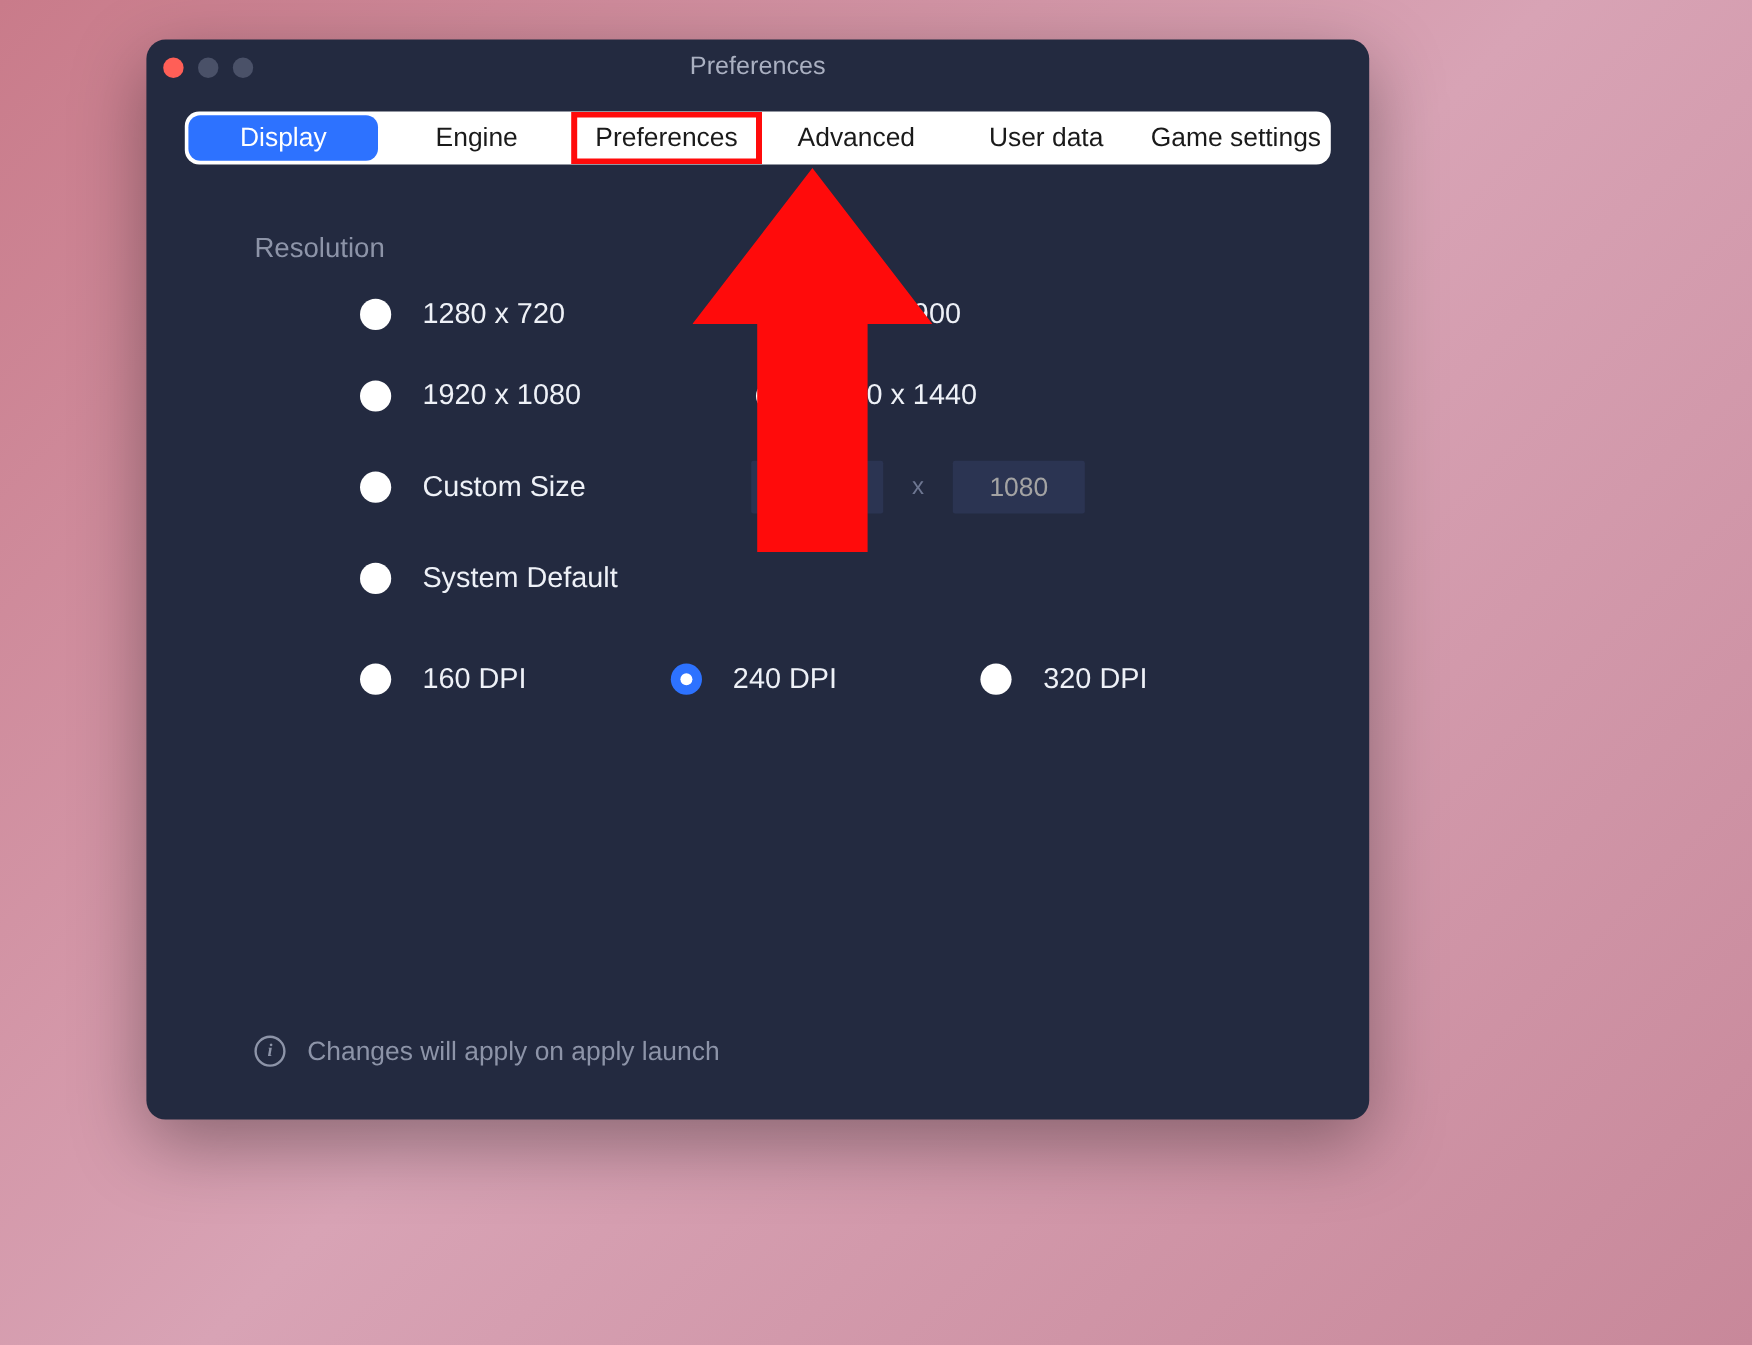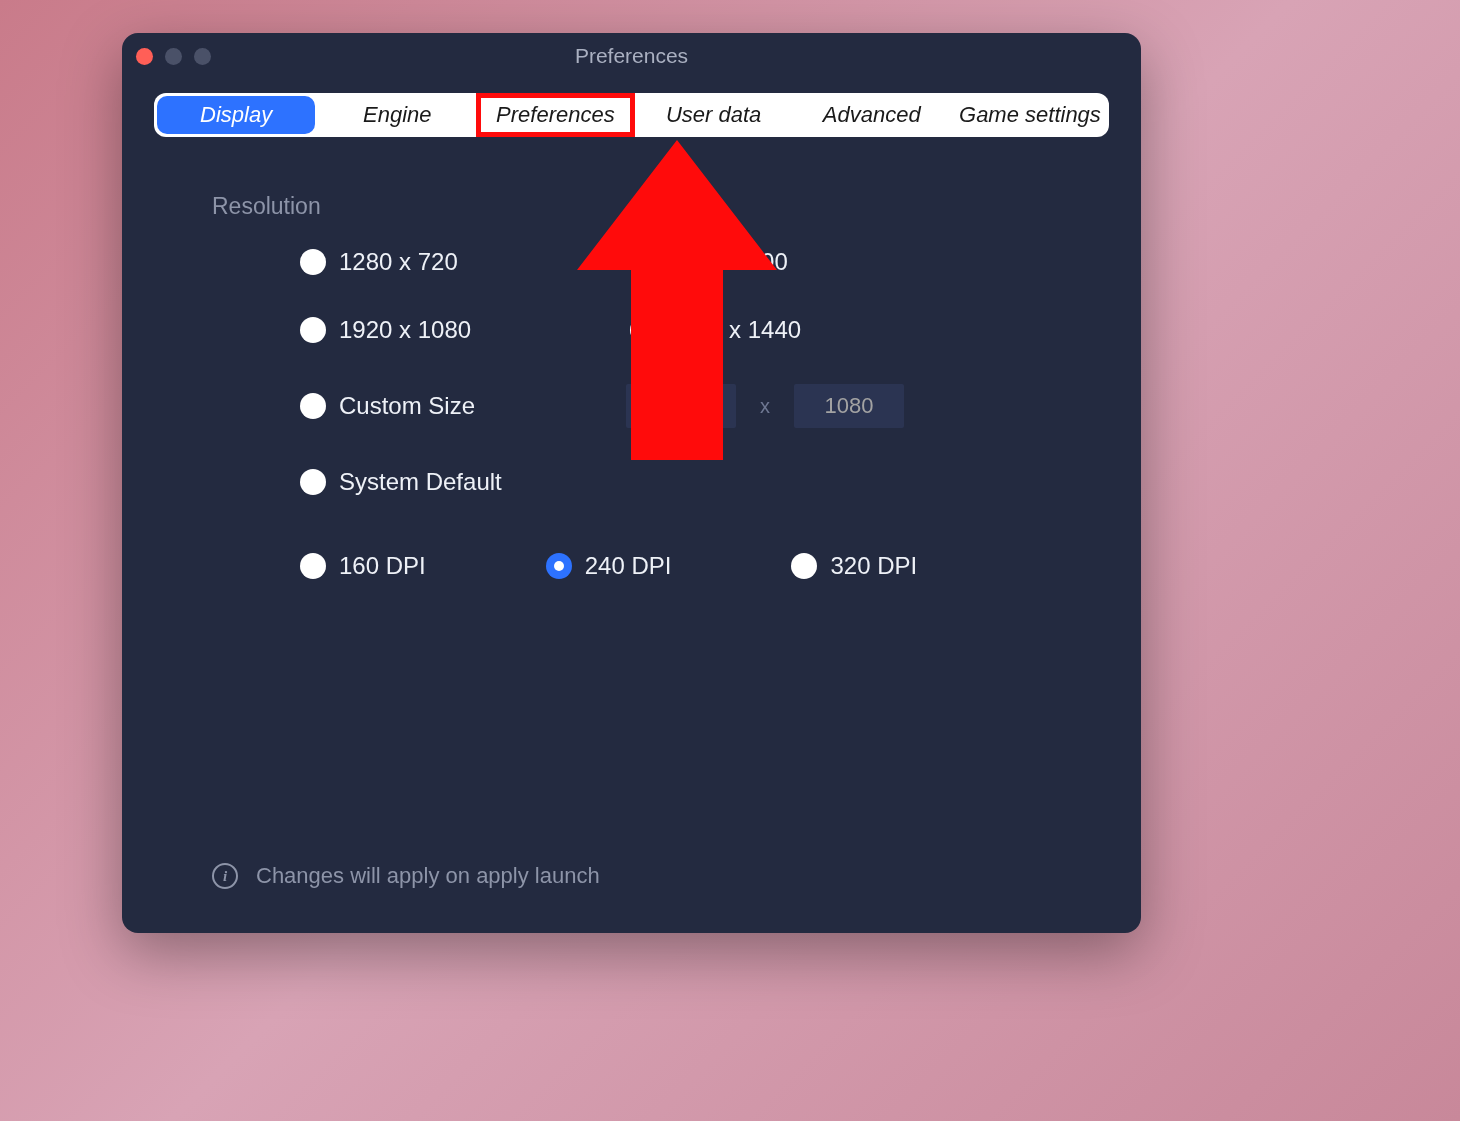--- a/index.html
+++ b/index.html
@@ -64,21 +64,20 @@
   .tab {
     flex: 1;
     display: flex;
     align-items: center;
     justify-content: center;
     font-size: 22px;
     color: #1a1a1a;
     cursor: pointer;
     white-space: nowrap;
     padding: 0 6px;
-    font-style: italic;
   }
   .tab.active {
     background: #2d72ff;
     color: #ffffff;
     border-radius: 10px;
     margin: 3px;
   }
   .tab.highlight {
     box-shadow: inset 0 0 0 5px #ff0b0b;
   }
@@ -94,21 +93,21 @@
   .res-grid {
     margin-left: 88px;
     display: grid;
     grid-template-columns: 330px 420px;
     row-gap: 40px;
     align-items: center;
   }
   .radio-row {
     display: flex;
     align-items: center;
-    gap: 13px;
+    gap: 26px;
   }
   .radio {
     width: 26px;
     height: 26px;
     border-radius: 50%;
     background: #ffffff;
     flex-shrink: 0;
     position: relative;
   }
   .radio.selected {
@@ -200,22 +199,22 @@
       <div class="dot yellow"></div>
       <div class="dot green"></div>
     </div>
     <div class="title">Preferences</div>
   </div>
 
   <div class="tabbar">
     <div class="tab active">Display</div>
     <div class="tab">Engine</div>
     <div class="tab highlight">Preferences</div>
+    <div class="tab">Advanced</div>
     <div class="tab">User data</div>
-    <div class="tab">Advanced</div>
     <div class="tab">Game settings</div>
   </div>
 
   <div class="content">
 
     <div class="section-label">Resolution</div>
 
     <div class="res-grid">
 
       <div class="radio-row">

